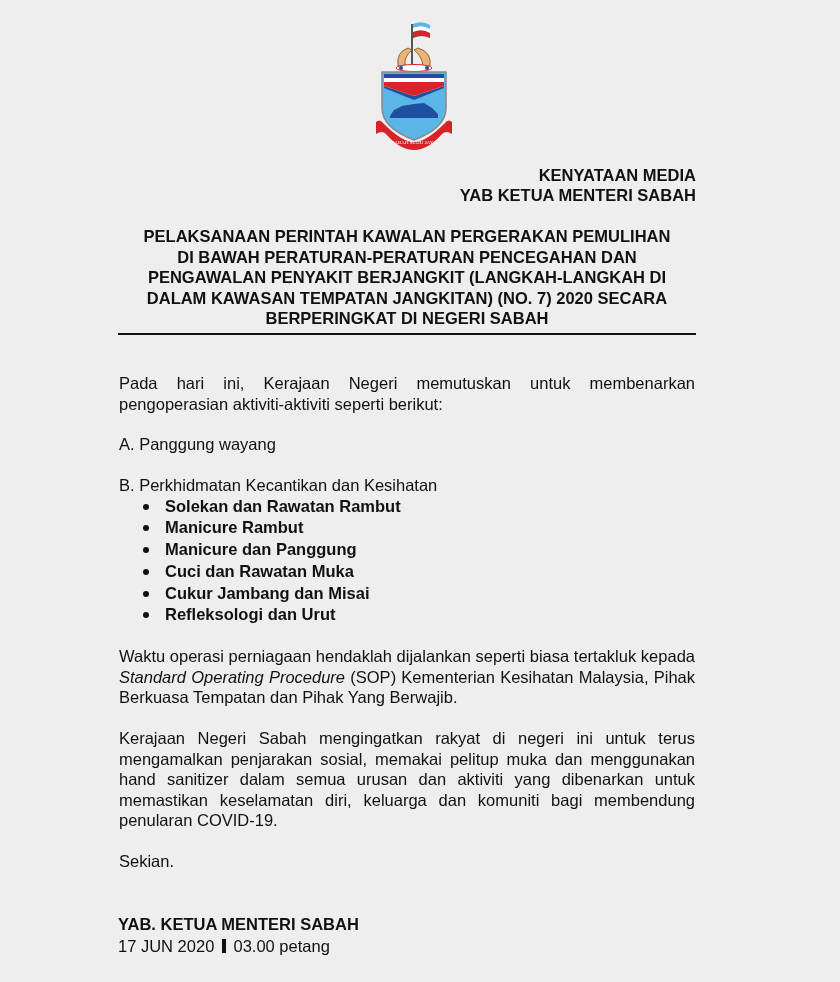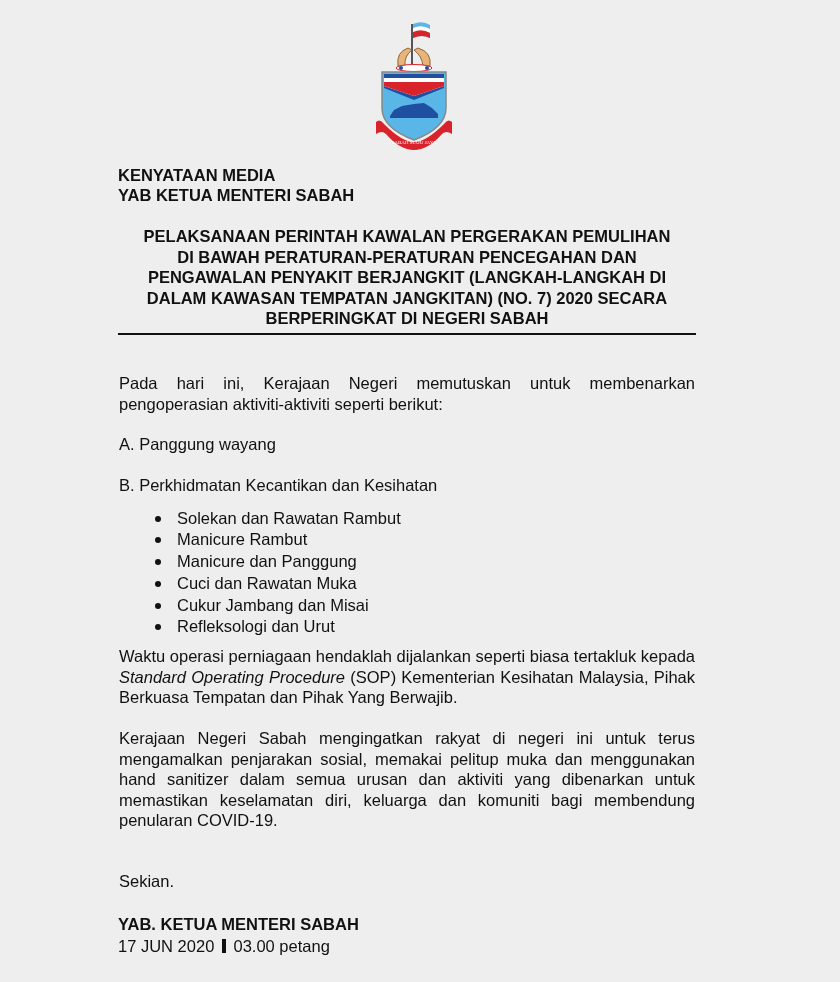--- a/index.html
+++ b/index.html
@@ -7,44 +7,44 @@
     width: 840px; height: 982px;
     background: #eeeeee;
     font-family: "Liberation Sans", sans-serif;
     color: #111111;
     position: relative;
     overflow: hidden;
   }
   .crest { position: absolute; left: 372px; top: 16px; width: 84px; height: 138px; }
   .title-block {
     position: absolute; left: 118px; width: 578px; top: 165px;
-    text-align: left; font-weight: bold; font-size: 16.5px; line-height: 20px;
+    text-align: right; font-weight: bold; font-size: 16.5px; line-height: 20px;
   }
   .subject {
     position: absolute; left: 118px; width: 578px; top: 226px;
     text-align: center; font-weight: bold; font-size: 16.5px; line-height: 20.5px;
     padding-bottom: 4px;
     border-bottom: 2px solid #111;
   }
   .body-text {
     position: absolute; left: 119px; width: 576px;
     font-size: 16.5px; line-height: 20.5px; text-align: justify;
   }
   .p1 { top: 373px; }
   .itemA { top: 434px; }
   .itemB { top: 475px; }
-  .bullets { list-style: none; margin: 12px; padding: 0; }
+  .bullets { list-style: none; margin: 0; padding: 0; font-weight: bold; }
   .bullets li { position: relative; padding-left: 46px; line-height: 21.8px; }
   .bullets li .dot {
     position: absolute; left: 24px; top: 8px; width: 6px; height: 6px;
     border-radius: 50%; background: #111;
   }
   .p2 { top: 646px; }
   .p3 { top: 728px; }
-  .closing { top: 851px; margin-top: 20px; }
+  .closing { top: 851px; }
   .sig {
     position: absolute; left: 118px; width: 578px; top: 913px;
     font-size: 16.5px; line-height: 22px;
   }
   .sig .name { font-weight: bold; }
   .sep { display: inline-block; width: 4px; height: 14px; background: #111; vertical-align: -1px; margin: 0 3px; }
   p { margin: 0; }
   .justify-last { text-align-last: justify; }
 </style>
 </head>

